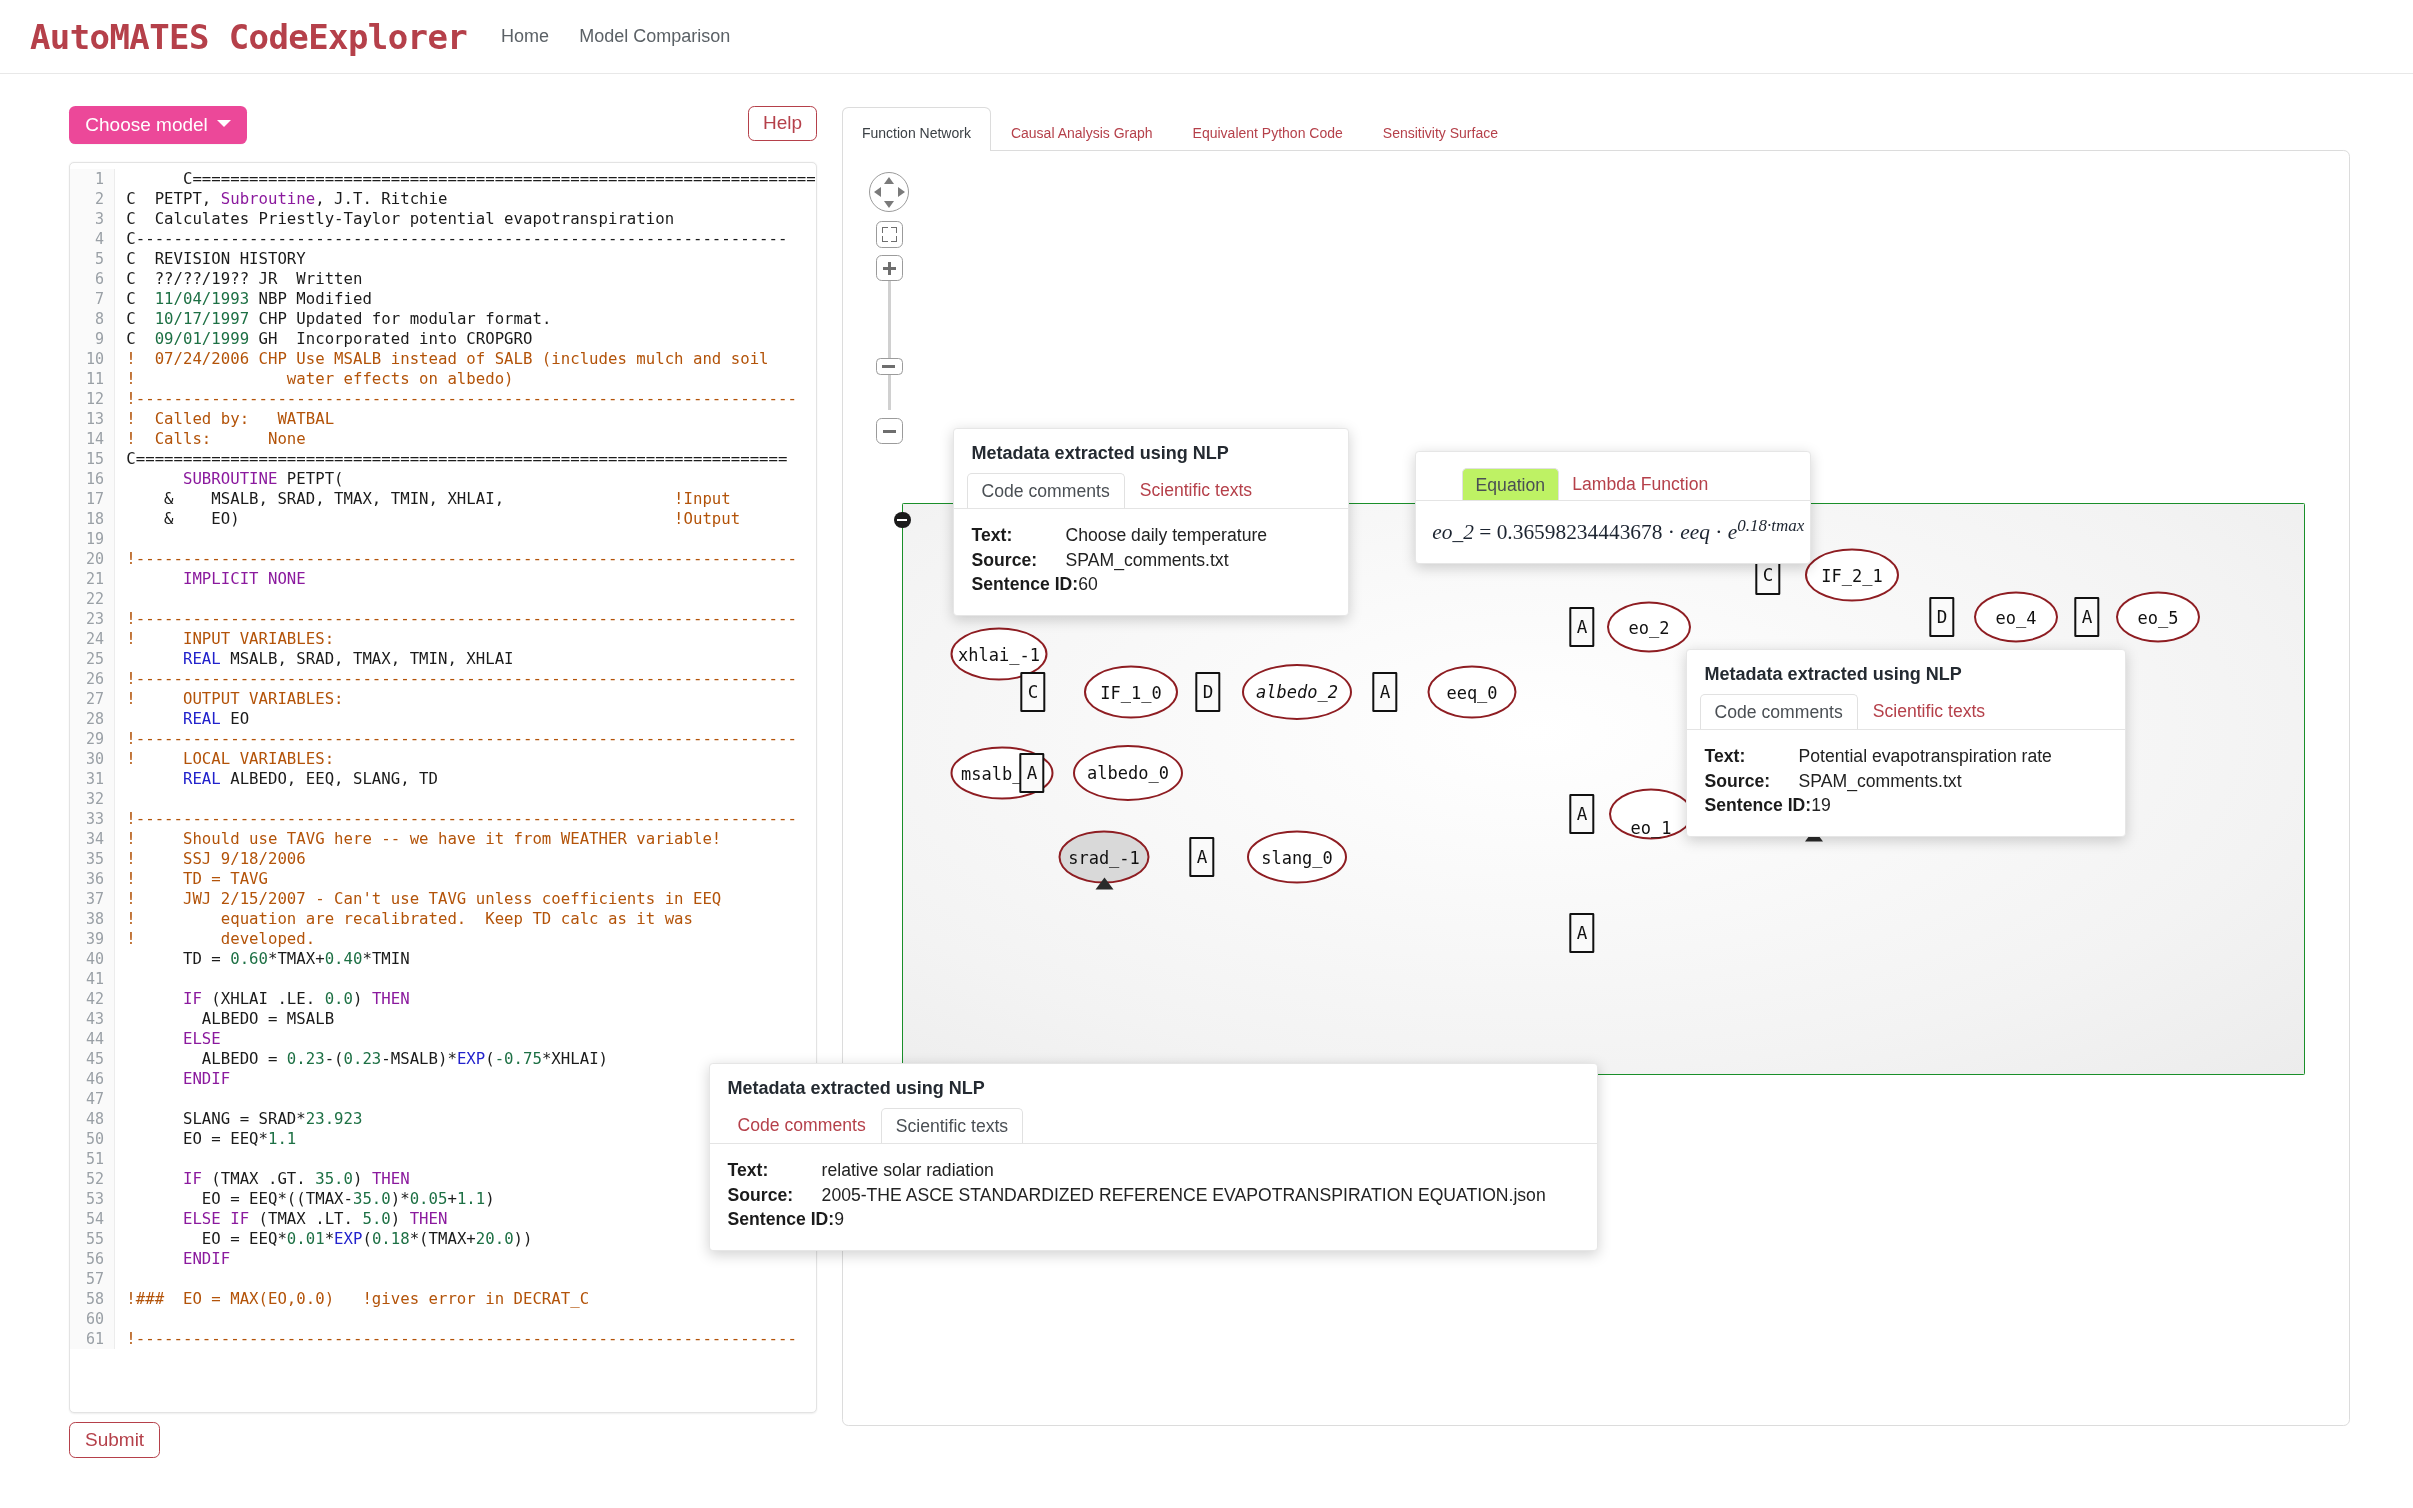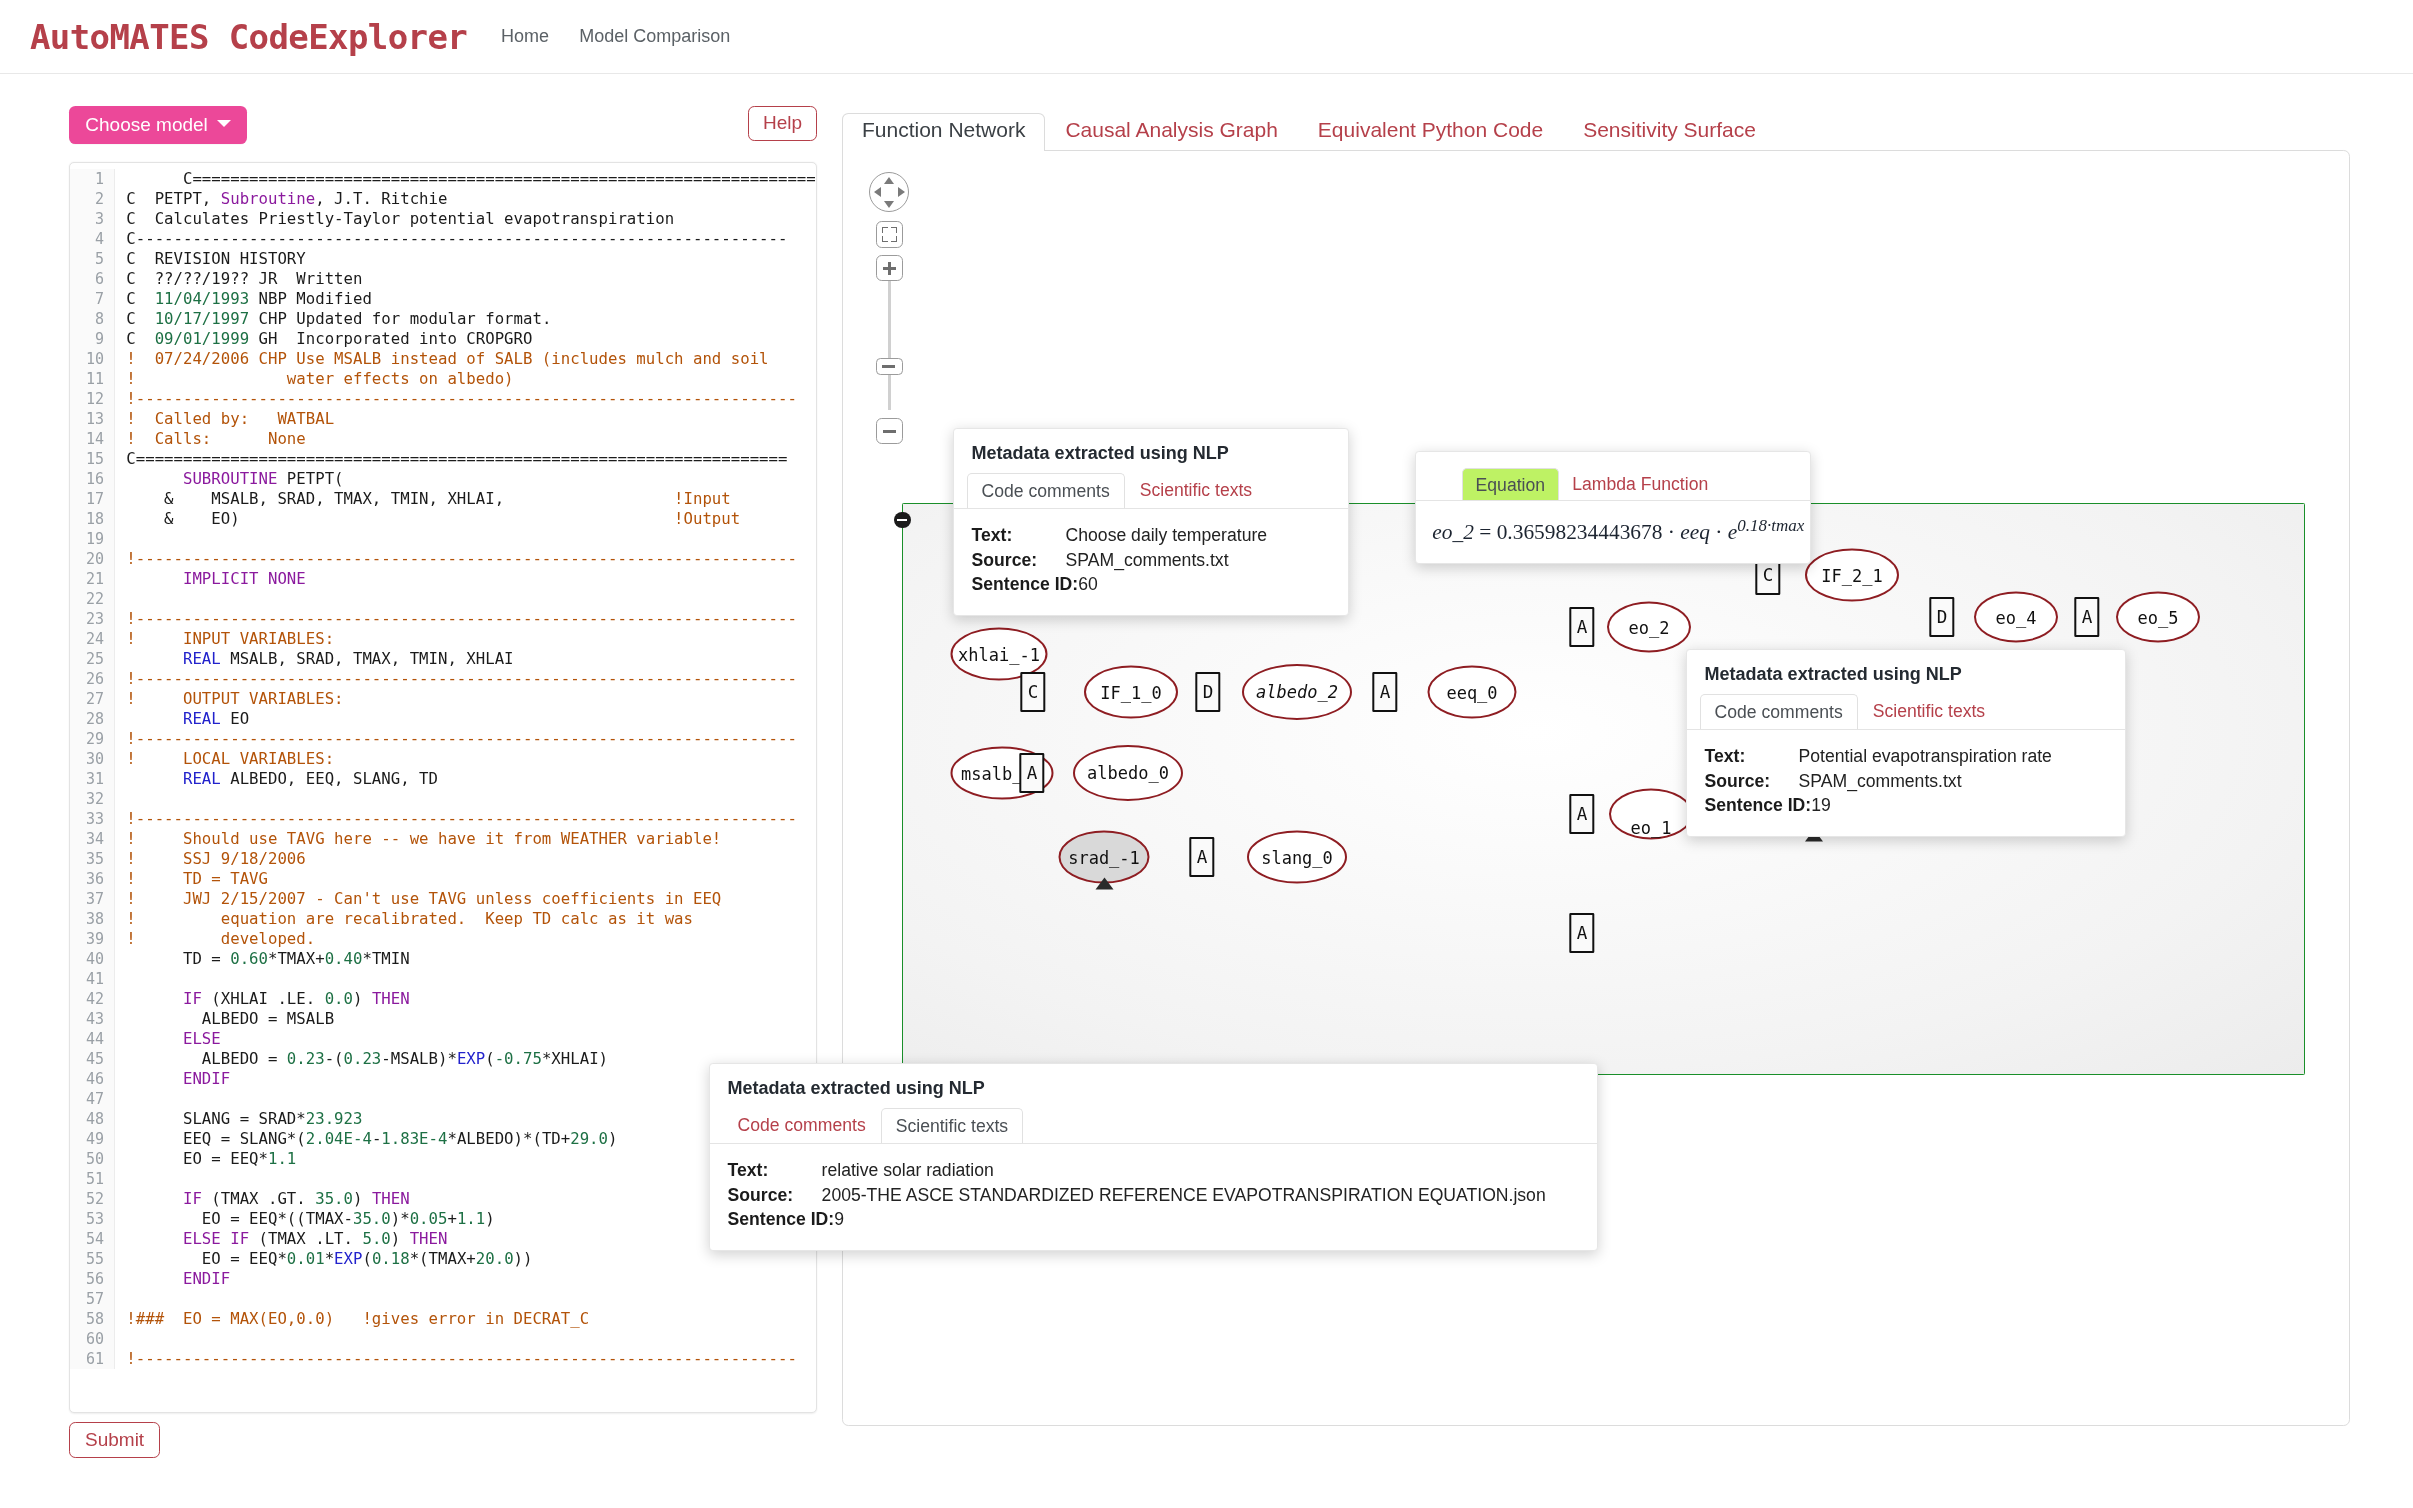--- a/index.html
+++ b/index.html
@@ -74,21 +74,21 @@
   .submit-btn{
     position:absolute;left:69px;top:1422px;
     background:#fff;color:#b5404a;border:1.3px solid #b5404a;border-radius:6.3px;
     font-size:19px;padding:7px 15px 8.2px 15px;cursor:pointer;line-height:1;
   }
 
   
   .right-col{position:absolute;left:842px;top:101px;width:1521px;}
   .tabs{display:flex;align-items:flex-end;height:49px;position:relative;z-index:3;}
   .tab{
-    font-size:21px;color:#b5404a;padding:5px 19px 10px 19px;cursor:pointer;
+    font-size:14px;color:#b5404a;padding:18px 19px 10px 19px;cursor:pointer;
     border:1.3px solid transparent;border-bottom:none;white-space:nowrap;line-height:1;
   }
   .tab.active{
     color:#3b4045;background:#fff;border-color:#dcdcdc;
     border-top-left-radius:6.3px;border-top-right-radius:6.3px;
     margin-bottom:-1.3px;padding-bottom:11.3px;
   }
   .panel{
     position:relative;width:1508px;height:1276px;
     background:#fff;border:1.3px solid #dcdcdc;border-radius:0 6.3px 6.3px 6.3px;
@@ -410,24 +410,20 @@
           <div class="ln">46</div>
           <div class="lc"><span>      </span><span class="c-kw">ENDIF</span></div>
         </div>
         <div class="code-line">
           <div class="ln">47</div>
           <div class="lc"><span></span></div>
         </div>
         <div class="code-line">
           <div class="ln">48</div>
           <div class="lc"><span>      SLANG = SRAD*</span><span class="c-num">23.923</span></div>
-        </div>
-        <div class="code-line">
-          <div class="ln">49</div>
-          <div class="lc"><span>      EEQ = SLANG*(</span><span class="c-num">2.04E-4</span><span>-</span><span class="c-num">1.83E-4</span><span>*ALBEDO)*(TD+</span><span class="c-num">29.0</span><span>)</span></div>
         </div>
         <div class="code-line">
           <div class="ln">50</div>
           <div class="lc"><span>      EO = EEQ*</span><span class="c-num">1.1</span></div>
         </div>
         <div class="code-line">
           <div class="ln">51</div>
           <div class="lc"><span></span></div>
         </div>
         <div class="code-line">

